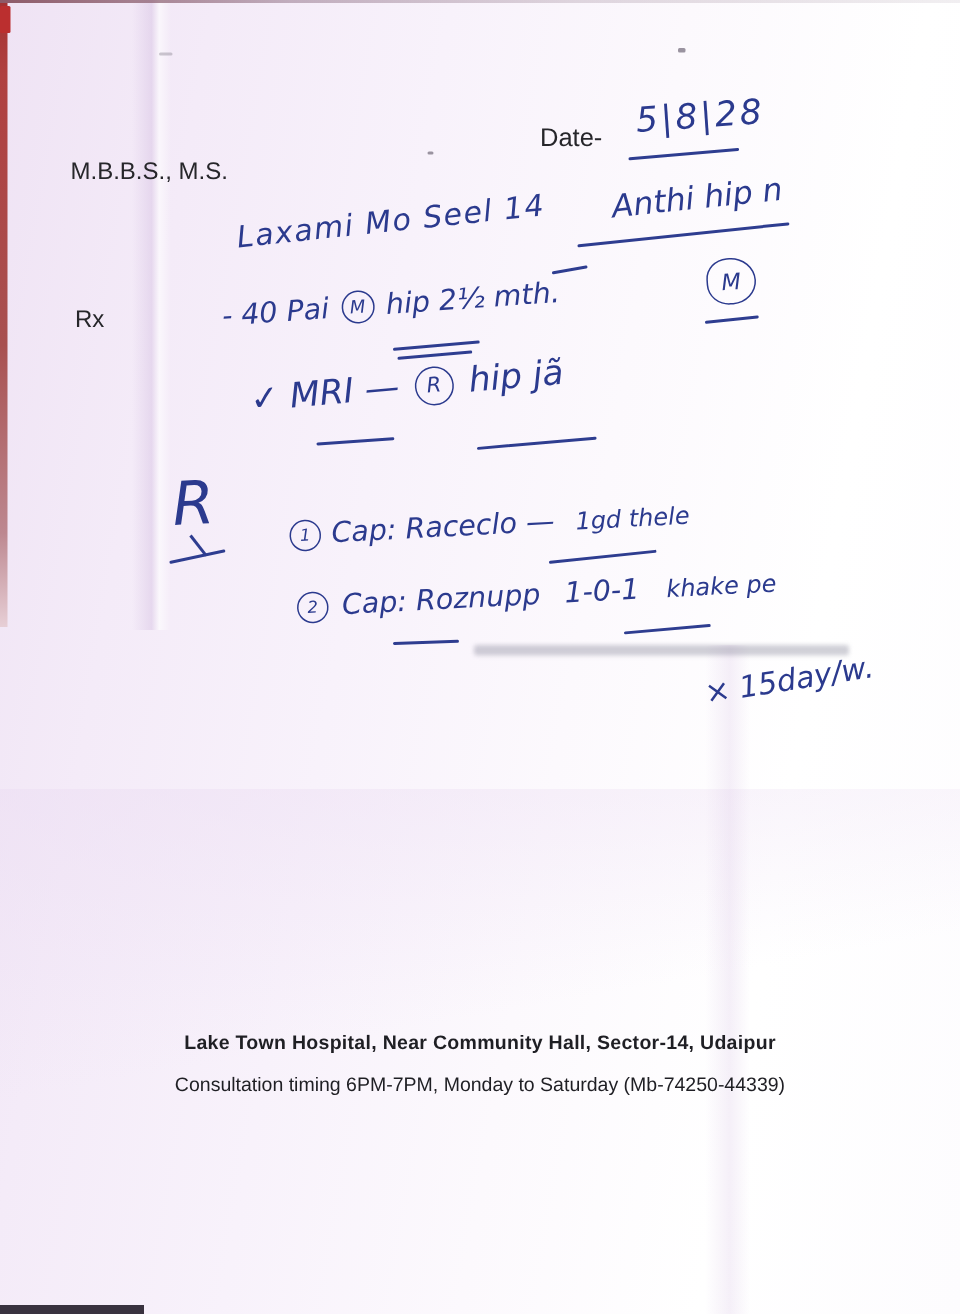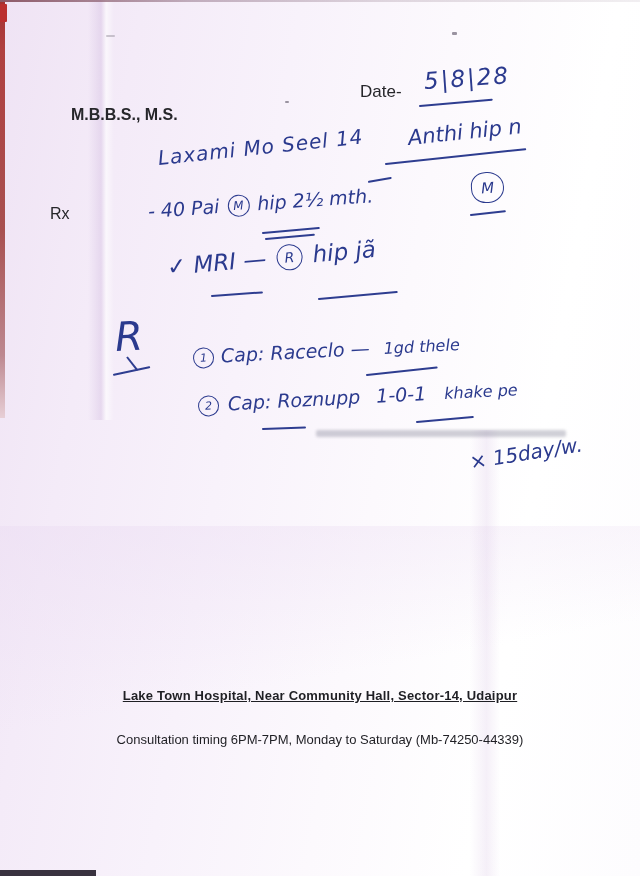--- a/index.html
+++ b/index.html
@@ -24,38 +24,38 @@
   .edge-left{position:absolute;left:0;top:0;width:5px;height:418px;
     background:linear-gradient(to bottom,#a33131 0%,#b04040 12%,#a85050 55%,#bd8890 85%,#e7cfd6 100%);}
   .edge-left-cap{position:absolute;left:0;top:4px;width:7px;height:18px;background:#bb2f2f;border-radius:1px;}
   .edge-top{position:absolute;left:0;top:0;width:640px;height:2px;
     background:linear-gradient(to right,#8d5a68 0%,rgba(150,120,140,.55) 30%,rgba(170,150,165,.35) 60%,rgba(200,190,200,.25) 100%);}
   .edge-bottom{position:absolute;left:0;top:870px;width:96px;height:6px;background:#39323f;}
   .speck{position:absolute;background:#9a93a0;border-radius:1px;}
 
   .printed{position:absolute;color:#2a2a2e;white-space:nowrap;}
   .doctor{font-size:27px;font-weight:bold;color:#e8463a;letter-spacing:.3px;}
-  .quals{font-size:16px;font-weight:bold;color:#26262a;margin-left:24px;}
+  .quals{font-size:16px;font-weight:normal;color:#26262a;}
   .desig{font-size:15.5px;color:#333338;}
   .lbl-lg{font-size:27px;color:#1e1e22;}
   .lbl-md{font-size:16px;color:#26262a;}
 
   .hand{position:absolute;color:#2b3a8e;font-family:"DejaVu Sans",cursive;
     font-style:italic;white-space:nowrap;transform-origin:left center;}
   .hl{position:absolute;background:#2e3d90;height:2px;border-radius:2px;transform-origin:left center;}
   .circ{display:inline-flex;align-items:center;justify-content:center;
     border:1.6px solid #2b3a8e;border-radius:50%;font-style:italic;}
   .circ-abs{position:absolute;border:1.8px solid #2b3a8e;border-radius:46% 54% 52% 48%;
     color:#2b3a8e;font-family:"DejaVu Sans",cursive;font-style:italic;
     display:flex;align-items:center;justify-content:center;}
   .rx-tail{position:absolute;width:17px;height:2px;background:#2e3d90;transform:rotate(52deg);transform-origin:left center;}
   .smudge{position:absolute;background:rgba(120,120,140,.35);filter:blur(1.5px);border-radius:2px;}
 
   .footer{position:absolute;left:25px;width:590px;text-align:center;color:#1f1f24;}
-  .footer .f1{font-size:13px;font-weight:bold;text-decoration:underline;letter-spacing:.2px;}
+  .footer .f1{font-size:13px;font-weight:bold;letter-spacing:.2px;}
   .footer .f2{font-size:13px;}
 </style>
 </head>
 <body>
 
 <div class="paper">
 
   <div class="shade-bottom"></div>
   <div class="crease v1"></div>
   <div class="crease v2"></div>
@@ -119,17 +119,17 @@
   <div class="hl" style="left:262px;top:428px;width:44px;transform:rotate(-2deg);"></div>
   <div class="hl" style="left:416px;top:421px;width:58px;transform:rotate(-5deg);"></div>
 
   <div class="smudge" style="left:316px;top:430px;width:250px;height:7px;"></div>
 
   <div class="hand" style="left:470px;top:450px;font-size:20px;transform:rotate(-9deg);">× 15day/w.</div>
 
   <div class="footer" style="top:686px;">
     <span class="f1">Lake Town Hospital, Near Community Hall, Sector-14, Udaipur</span>
   </div>
-  <div class="footer" style="top:714px;margin-top:16px;">
+  <div class="footer" style="top:714px;">
     <span class="f2">Consultation timing 6PM-7PM, Monday to Saturday (Mb-74250-44339)</span>
   </div>
 
 </div>
 
 </body></html>

